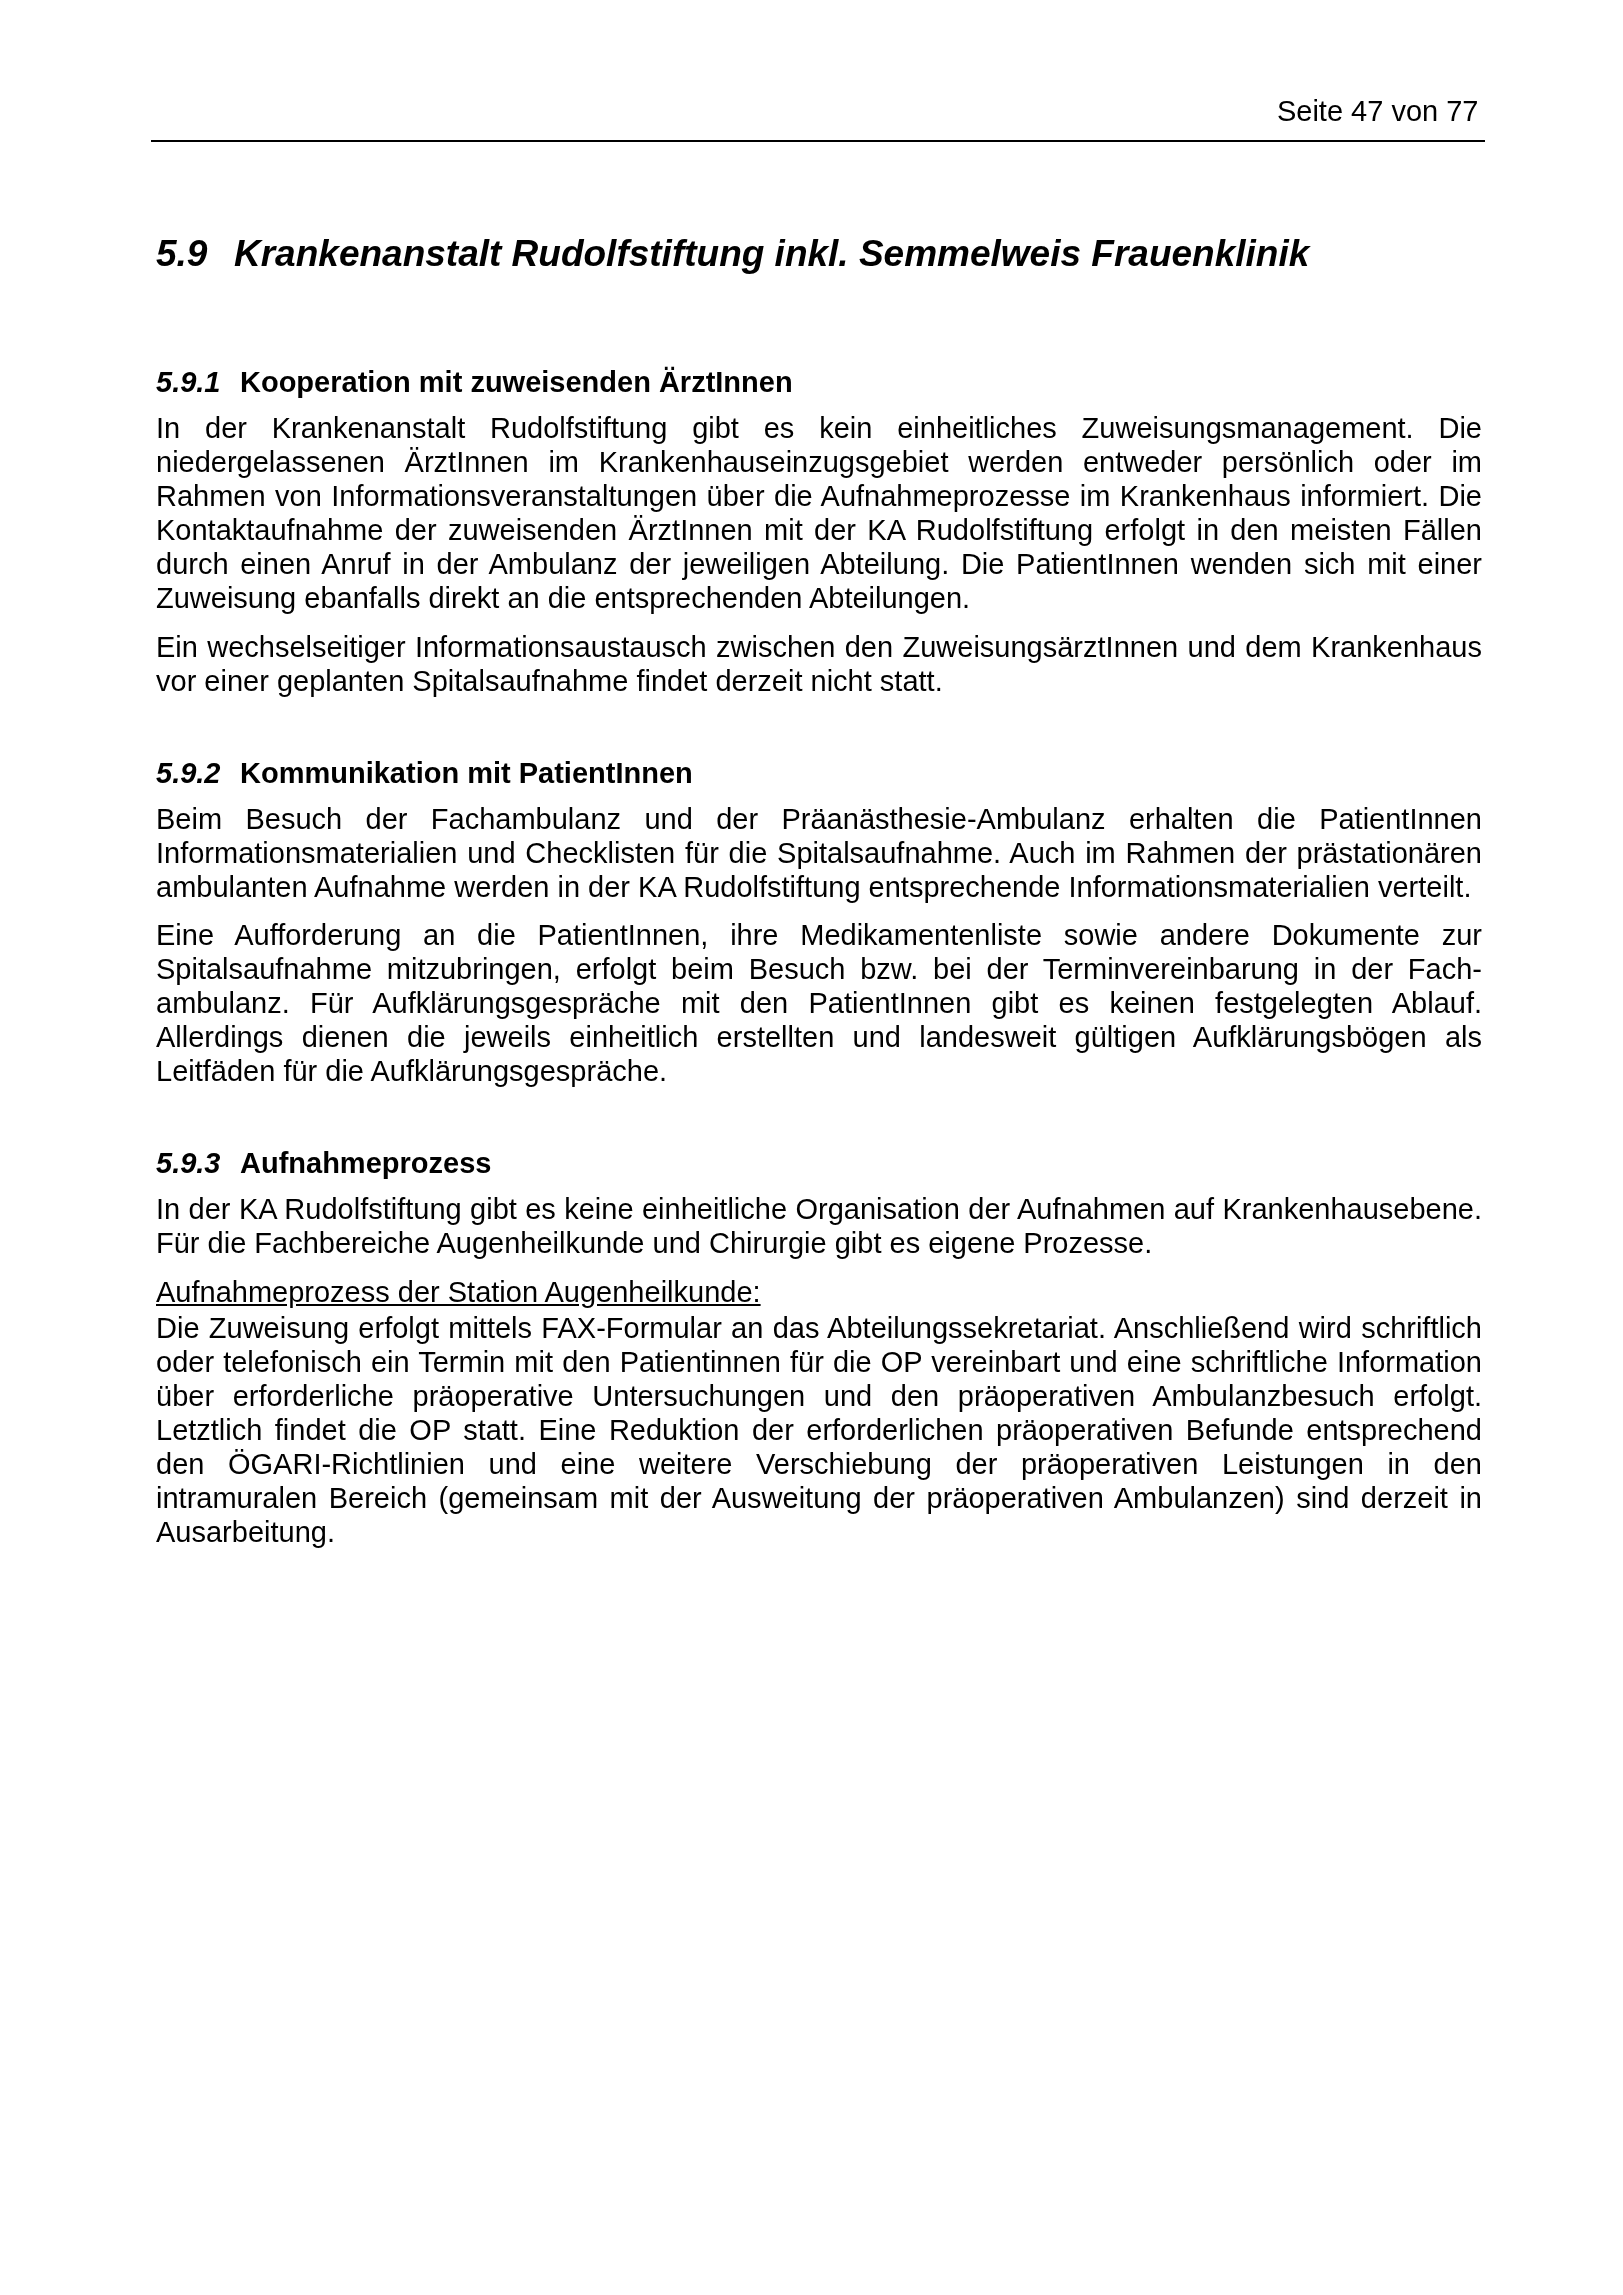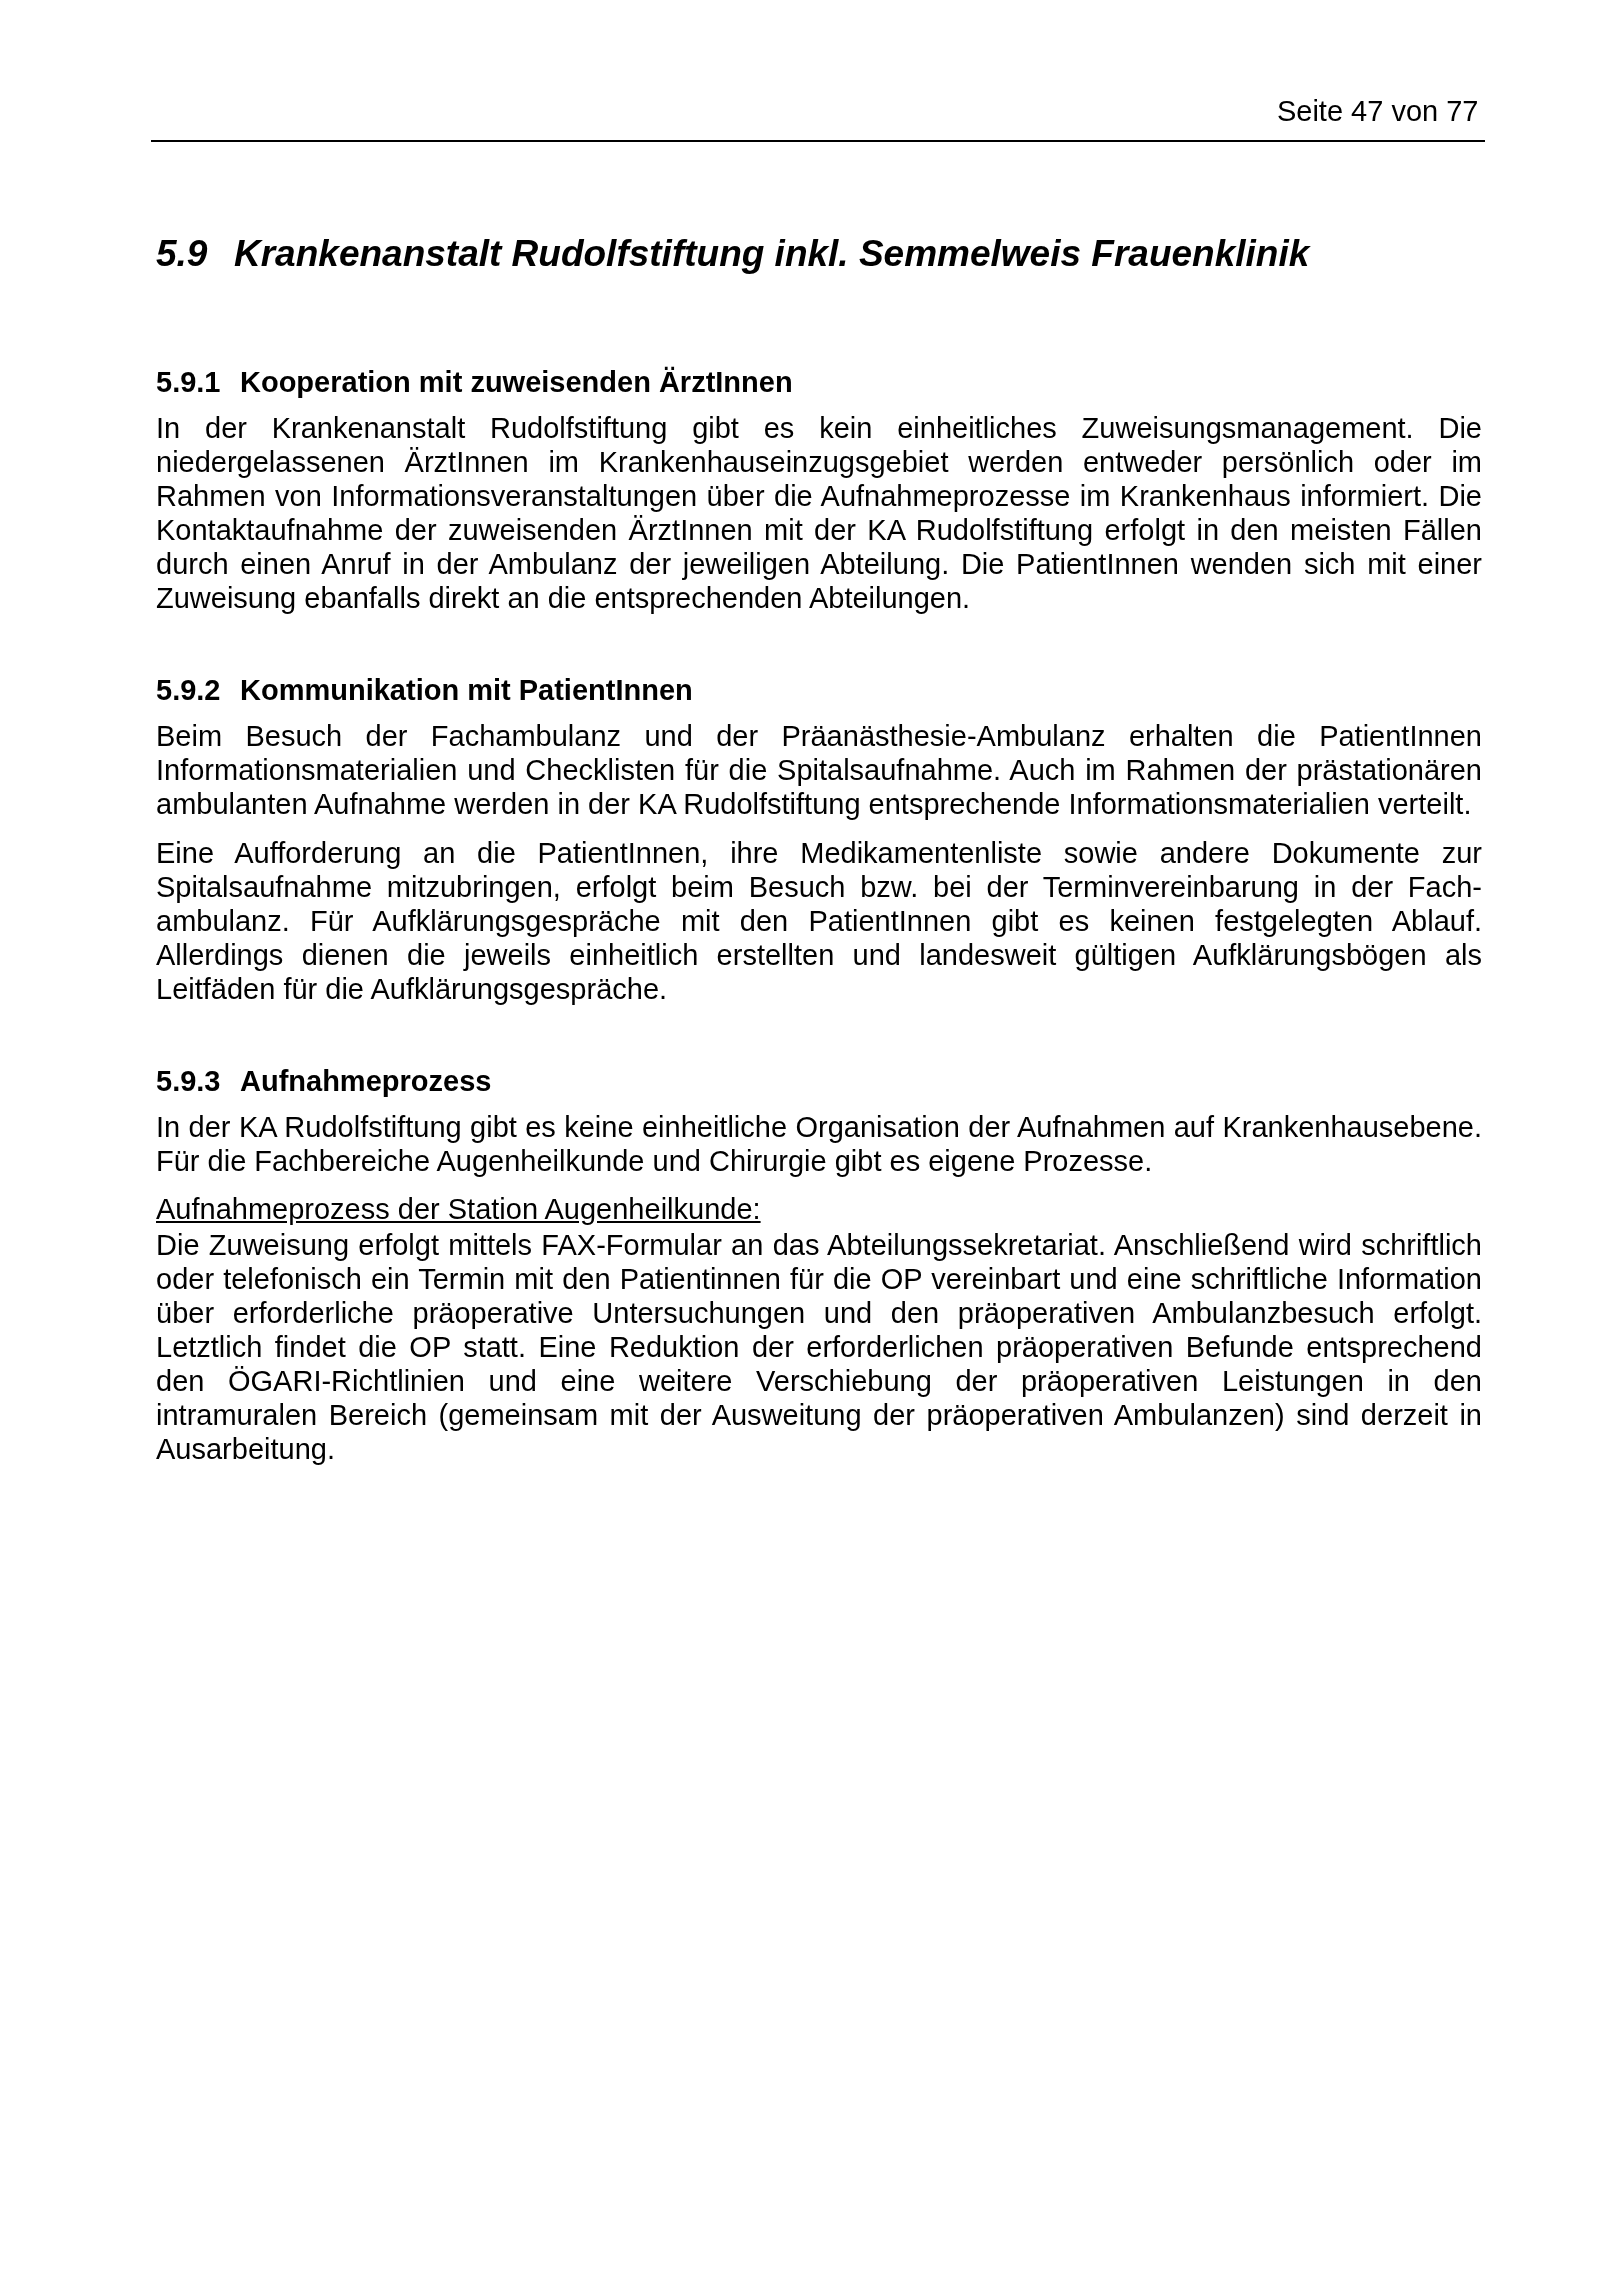--- a/index.html
+++ b/index.html
@@ -7,21 +7,21 @@
          font-family: "Liberation Sans", sans-serif; color: #000; }
   .page { position: absolute; left: 0; top: 0; width: 1623px; height: 2295px; }
   .header { position: absolute; left: 151px; top: 90px; width: 1334px; height: 50px;
             border-bottom: 2.4px solid #000; }
   .page-num { position: absolute; right: 6.5px; top: 4.9px; font-size: 29px; }
   .content { position: absolute; left: 156px; top: 229px; width: 1326px; }
   h1 { font-size: 37px; font-weight: bold; font-style: italic; margin: 0 0 83px 0;
        line-height: 49px; }
   h1 .num { display: inline-block; width: 78px; }
   h2 { font-size: 29px; font-weight: bold; margin: 0 0 8px 0; line-height: 42px; }
-  h2 .num { display: inline-block; width: 84px; }
+  h2 .num { display: inline-block; width: 84px; font-style: italic; }
   p { font-size: 29px; line-height: 34px; margin: 0 0 14.6px 0; text-align: justify;
       hyphens: manual; }
   .sec { margin-bottom: 54px; }
   .sub { text-decoration: underline; margin-bottom: 2px; }
 </style>
 </head>
 <body>
 
 <div class="page">
   <div class="header">
@@ -31,20 +31,21 @@
   <div class="content">
     <h1>
       <span class="num">5.9</span><span>Krankenanstalt Rudolfstiftung inkl. Semmelweis Frauenklinik</span>
     </h1>
 
     <div class="sec">
       <h2>
         <span class="num">5.9.1</span><span>Kooperation mit zuweisenden ÄrztInnen</span>
       </h2>
       <p>In der Krankenanstalt Rudolfstiftung gibt es kein einheitliches Zuweisungsmanagement. Die niedergelassenen ÄrztInnen im Krankenhauseinzugsgebiet werden entweder persönlich oder im Rahmen von Informationsveranstaltungen über die Aufnahmeprozesse im Krankenhaus informiert. Die Kontaktaufnahme der zuweisenden ÄrztInnen mit der KA Rudolfstiftung erfolgt in den meisten Fällen durch einen Anruf in der Ambulanz der jeweiligen Abteilung. Die PatientInnen wenden sich mit einer Zuweisung ebanfalls direkt an die entsprechenden Abteilungen.</p>
+      <p>Ein wechselseitiger Informationsaustausch zwischen den ZuweisungsärztInnen und dem Kranken­haus vor einer geplanten Spitalsaufnahme findet derzeit nicht statt.</p>
     </div>
 
     <div class="sec">
       <h2>
         <span class="num">5.9.2</span><span>Kommunikation mit PatientInnen</span>
       </h2>
       <p>Beim Besuch der Fachambulanz und der Präanästhesie-Ambulanz erhalten die PatientInnen Informationsmaterialien und Checklisten für die Spitalsaufnahme. Auch im Rahmen der prästatio­nären ambulanten Aufnahme werden in der KA Rudolfstiftung entsprechende Informationsmateria­lien verteilt.</p>
       <p>Eine Aufforderung an die PatientInnen, ihre Medikamentenliste sowie andere Dokumente zur Spitalsaufnahme mitzubringen, erfolgt beim Besuch bzw. bei der Terminvereinbarung in der Fach­ambulanz. Für Aufklärungsgespräche mit den PatientInnen gibt es keinen festgelegten Ablauf. Allerdings dienen die jeweils einheitlich erstellten und landesweit gültigen Aufklärungsbögen als Leitfäden für die Aufklärungsgespräche.</p>
     </div>
 

